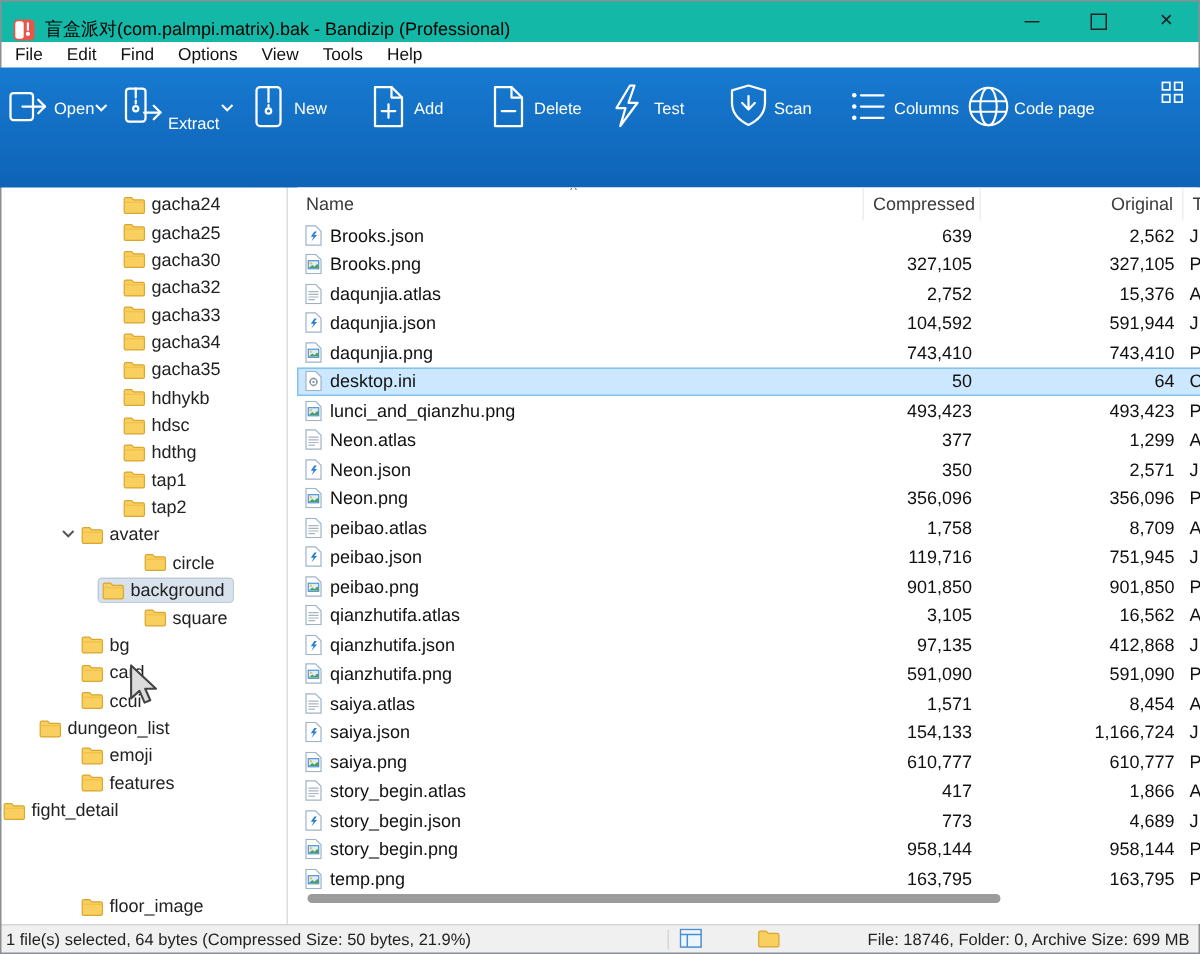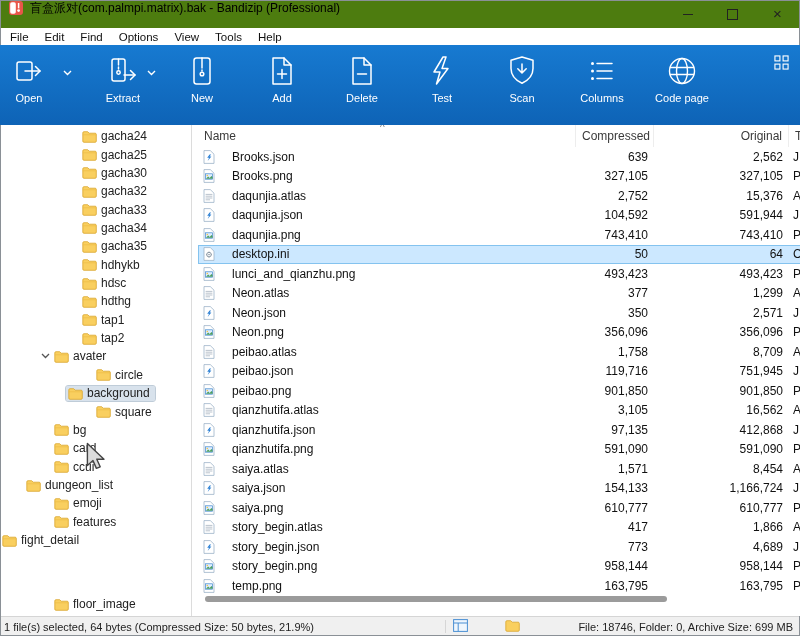--- a/index.html
+++ b/index.html
@@ -1,35 +1,35 @@
 <!DOCTYPE html>
 <html><head>
 <meta charset="utf-8">
 <style>
   html,body{margin:0;padding:0;background:#e8e8e8;font-family:"Liberation Sans","DejaVu Sans",sans-serif;}
   .window{position:relative;width:800px;height:636px;background:#fff;overflow:hidden;outline:1px solid #8a9096;outline-offset:-1px;}
 
   
-  .titlebar{height:28px;display:flex;align-items:flex-start;background:#4d7c0f;}
+  .titlebar{height:28px;display:flex;align-items:flex-end;background:#14b8a6;}
   .app-icon{width:16px;height:16px;margin:0 6px 0 8px;flex:0 0 auto;}
   .title-text{font-size:12px;color:#000;flex:1;white-space:nowrap;overflow:hidden;}
   .win-controls{display:flex;height:100%;flex:0 0 auto;}
   .wc{width:45px;height:100%;display:flex;align-items:center;justify-content:center;color:#222;}
   .glyph-min{display:block;width:10px;border-top:1px solid #222;}
   .glyph-max{display:block;width:9px;height:9px;border:1px solid #222;}
   .glyph-close::after{content:"\00D7";font-size:15px;line-height:1;color:#222;}
 
   
   .menubar{height:17px;display:flex;align-items:center;background:#fff;font-size:11.5px;padding-left:2px;}
   .menu-item{padding:0 8px;color:#111;}
 
   
   .toolbar{height:80px;background:linear-gradient(180deg,#177ad1,#0e63b6);position:relative;box-sizing:border-box;padding-top:8px;}
   .tbtns{display:flex;align-items:flex-start;}
-  .tbtn{width:80px;display:flex;flex-direction:column;align-items:center;color:#fff;}
+  .tbtn{width:80px;display:flex;flex-direction:row;align-items:center;color:#fff;}
   .tbtn[data-name="toolbar-open-button"]{width:54px;margin-left:2px;}
   .tbtn[data-name="toolbar-extract-button"]{width:62px;align-items:flex-end;}
   .ticon{height:36px;display:flex;align-items:center;justify-content:center;}
   .tlabel{font-size:11px;margin-top:3px;white-space:nowrap;}
   .tdrop{width:22px;height:36px;display:flex;align-items:center;justify-content:center;}
   .layout-toggle{position:absolute;top:10px;right:10px;width:18px;height:18px;display:flex;align-items:center;justify-content:center;}
 
   
   .main{display:flex;height:491px;background:#fff;}
   .sidebar{width:192px;border-right:1px solid #dcdcdc;box-sizing:border-box;overflow:hidden;padding-top:2px;background:#fff;}
@@ -46,21 +46,21 @@
   .fheader{display:grid;grid-template-columns:378px 78px 135px 60px;height:22px;font-size:12px;color:#3a3a3a;position:relative;}
   .fh{line-height:22px;padding:0 6px;box-sizing:border-box;white-space:nowrap;overflow:hidden;border-right:1px solid #ededed;position:relative;}
   .fh:last-child{border-right:none;}
   .fh.right{text-align:right;}
   .sortcaret{position:absolute;left:182px;top:-2px;color:#777;font-size:10px;line-height:10px;}
   .sortcaret::after{content:"^";}
   .frows{position:absolute;top:22px;left:0;width:660px;}
   .frow{display:grid;grid-template-columns:378px 78px 135px 60px;height:19.5px;align-items:center;font-size:12px;color:#111;box-sizing:border-box;}
   .frow.fsel{background:#cce8ff;outline:1px solid #84c3ef;outline-offset:-1px;}
   .fc{padding:0 6px;white-space:nowrap;overflow:hidden;box-sizing:border-box;}
-  .fc.fname{display:flex;align-items:center;gap:17px;padding-left:5px;}
+  .fc.fname{display:flex;align-items:center;gap:5px;padding-left:5px;}
   .fc.fnum{text-align:right;}
   .fc.ftype{padding-left:4px;}
   .ficon{display:inline-flex;flex:0 0 auto;}
   .hthumb{position:absolute;bottom:14px;left:7px;width:462px;height:6px;background:#9b9b9b;border-radius:3px;}
 
   
   .statusbar{height:20px;background:#f0f0f0;border-top:1px solid #d5d5d5;display:flex;align-items:center;font-size:11px;color:#222;padding:0 4px;box-sizing:border-box;}
   .sb-left{width:436px;white-space:nowrap;overflow:hidden;}
   .sb-sep{width:1px;height:13px;background:#d6d6d6;margin:0 5px;}
   .sb-ic{display:flex;align-items:center;justify-content:center;width:18px;height:16px;}

